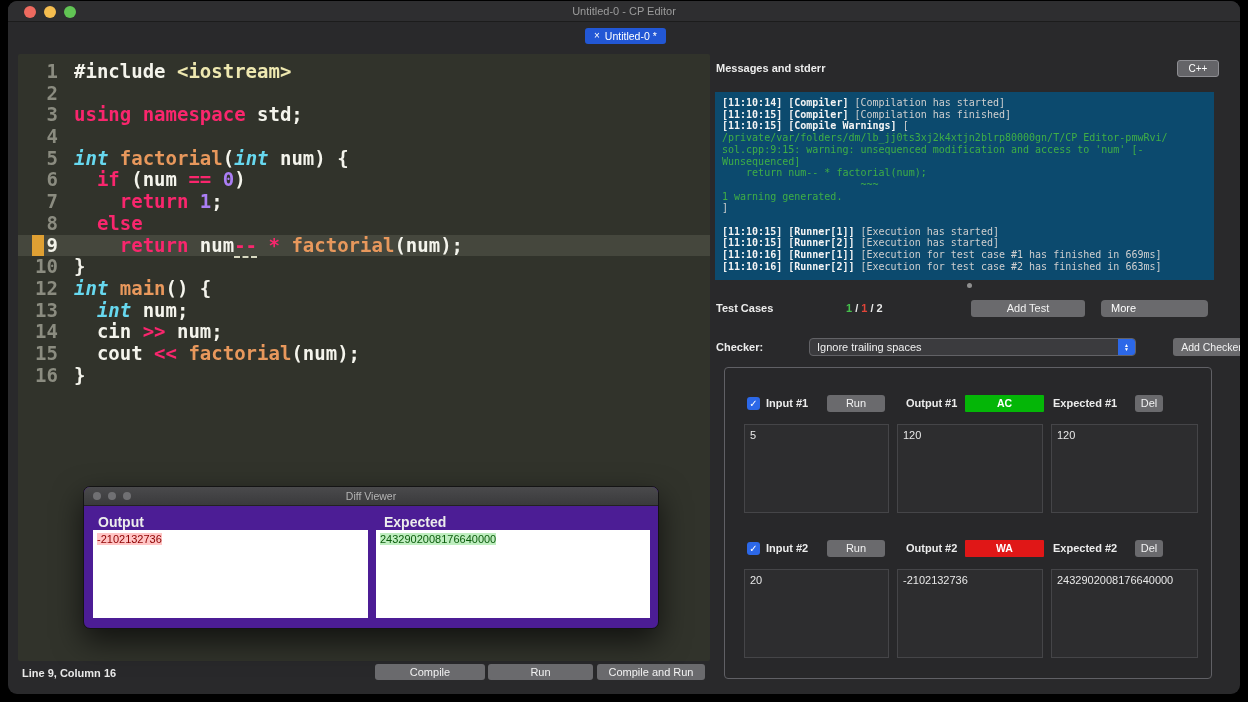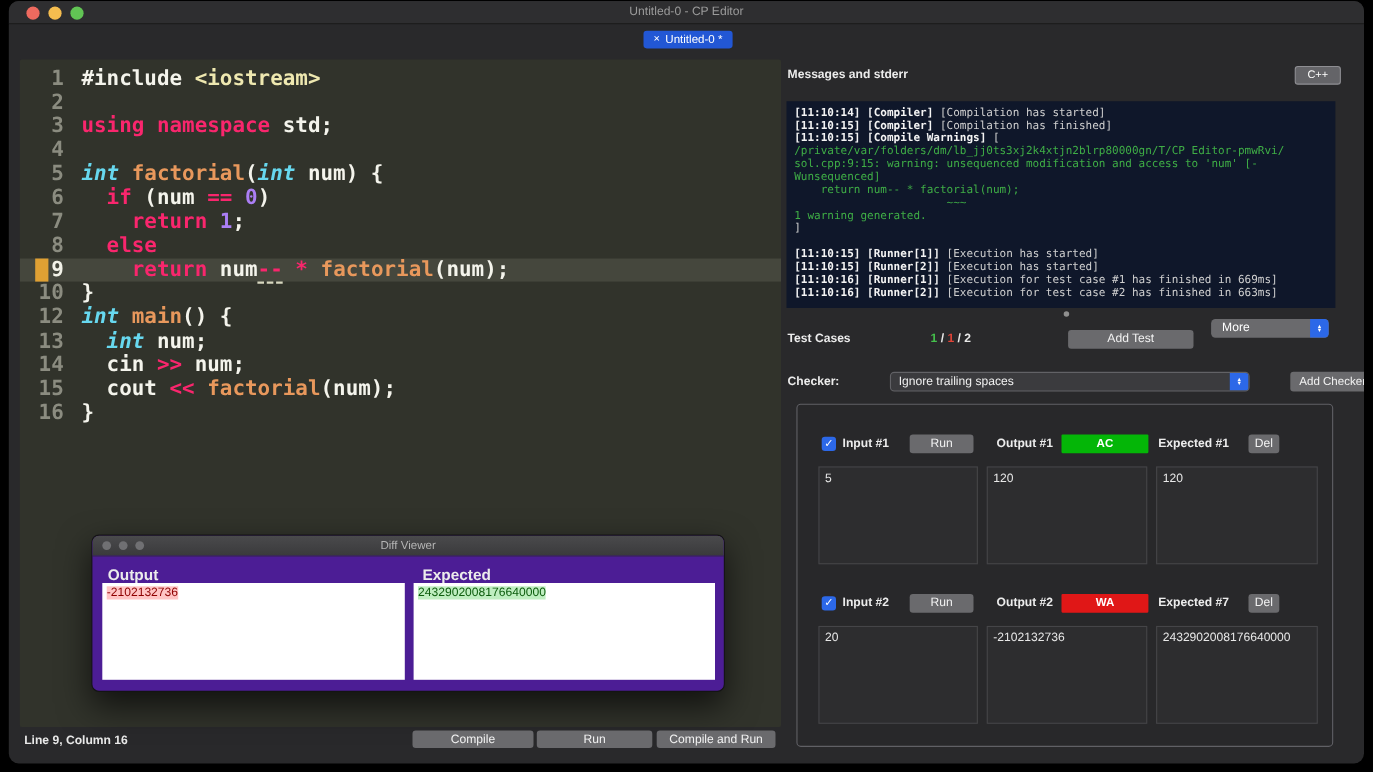--- a/index.html
+++ b/index.html
@@ -55,36 +55,36 @@
   .btn-run-main { left:480px; top:663px; width:105px; height:16px; line-height:16px; }
   .btn-compile-run { left:589px; top:663px; width:108px; height:16px; line-height:16px; }
 
   
   .messages-title { position:absolute; left:708px; top:61px; font-size:11px;
                     font-weight:bold; color:#ececec; }
   .lang-btn { position:absolute; left:1169px; top:59px; width:42px; height:17px;
               line-height:15px; background:#646468; border:1px solid #8e8e93;
               border-radius:3px; font-size:10px; color:#fff; text-align:center; }
   .console { position:absolute; left:707px; top:91px; width:499px; height:188px;
-             background:#0f172a; padding:5px 7px; white-space:pre; overflow:hidden;
+             background:#0c4a6e; padding:5px 7px; white-space:pre; overflow:hidden;
              font-family:"DejaVu Sans Mono",monospace; font-size:10px; line-height:11.7px; }
   .c-b { color:#f4f4f4; font-weight:bold; }
   .c-m { color:#cfcfcf; }
   .c-g { color:#3fae46; }
   .splitter-dot { position:absolute; left:959px; top:282px; width:5px; height:5px;
                   border-radius:50%; background:#8f8f8f; }
 
   
   .tc-label { position:absolute; left:708px; top:301px; font-size:11px;
               font-weight:bold; color:#ececec; }
   .tc-summary { position:absolute; left:838px; top:301px; font-size:11px; font-weight:bold; }
   .sum-green { color:#45c04c; } .sum-red { color:#e04438; } .sum-plain { color:#e8e8e8; }
   .btn-add-test { left:963px; top:299px; width:114px; }
-  .more-btn { position:absolute; left:1093px; top:289px; width:107px; height:17px;
-              background:#6a6a6d; border-radius:4px; display:flex; overflow:hidden; }
+  .more-btn { position:absolute; left:1093px; top:299px; width:107px; height:17px;
+              background:#6a6a6d; border-radius:4px; display:flex; overflow:hidden;flex-direction:column; }
   .more-label { flex:1; font-size:11px; color:#fff; line-height:17px;
                 padding-left:10px; text-align:left; }
   .popup-arrows { width:17px; background:#2c68e8; display:flex; flex-direction:column;
                   align-items:center; justify-content:center; }
   .popup-arrows span { color:#fff; font-size:5px; line-height:4px; }
   .checker-label { position:absolute; left:708px; top:340px; font-size:11px;
                    font-weight:bold; color:#ececec; }
   .checker-select { position:absolute; left:801px; top:337px; width:327px; height:18px;
                     background:#3b3b3e; border:1px solid #626266; border-radius:4px;
                     display:flex; overflow:hidden;gap:40px; }
@@ -210,21 +210,21 @@
         <div class="tc-box tc-box-input">5</div>
         <div class="tc-box tc-box-output">120</div>
         <div class="tc-box tc-box-expected">120</div>
       </div>
       <div class="test-case" style="top: 172px;">
         <div class="cb">✓</div>
         <div class="tc-name tc-input-label">Input #2</div>
         <div class="btn tc-run">Run</div>
         <div class="tc-name tc-output-label">Output #2</div>
         <div class="tc-verdict verdict-wa">WA</div>
-        <div class="tc-name tc-expected-label">Expected #7</div>
+        <div class="tc-name tc-expected-label">Expected #2</div>
         <div class="btn tc-del">Del</div>
         <div class="tc-box tc-box-input">20</div>
         <div class="tc-box tc-box-output">-2102132736</div>
         <div class="tc-box tc-box-expected">2432902008176640000</div>
       </div>
     </div>
 
   <div class="diff">
     <div class="diff-titlebar">
       <span class="diff-dot dd1"></span>

